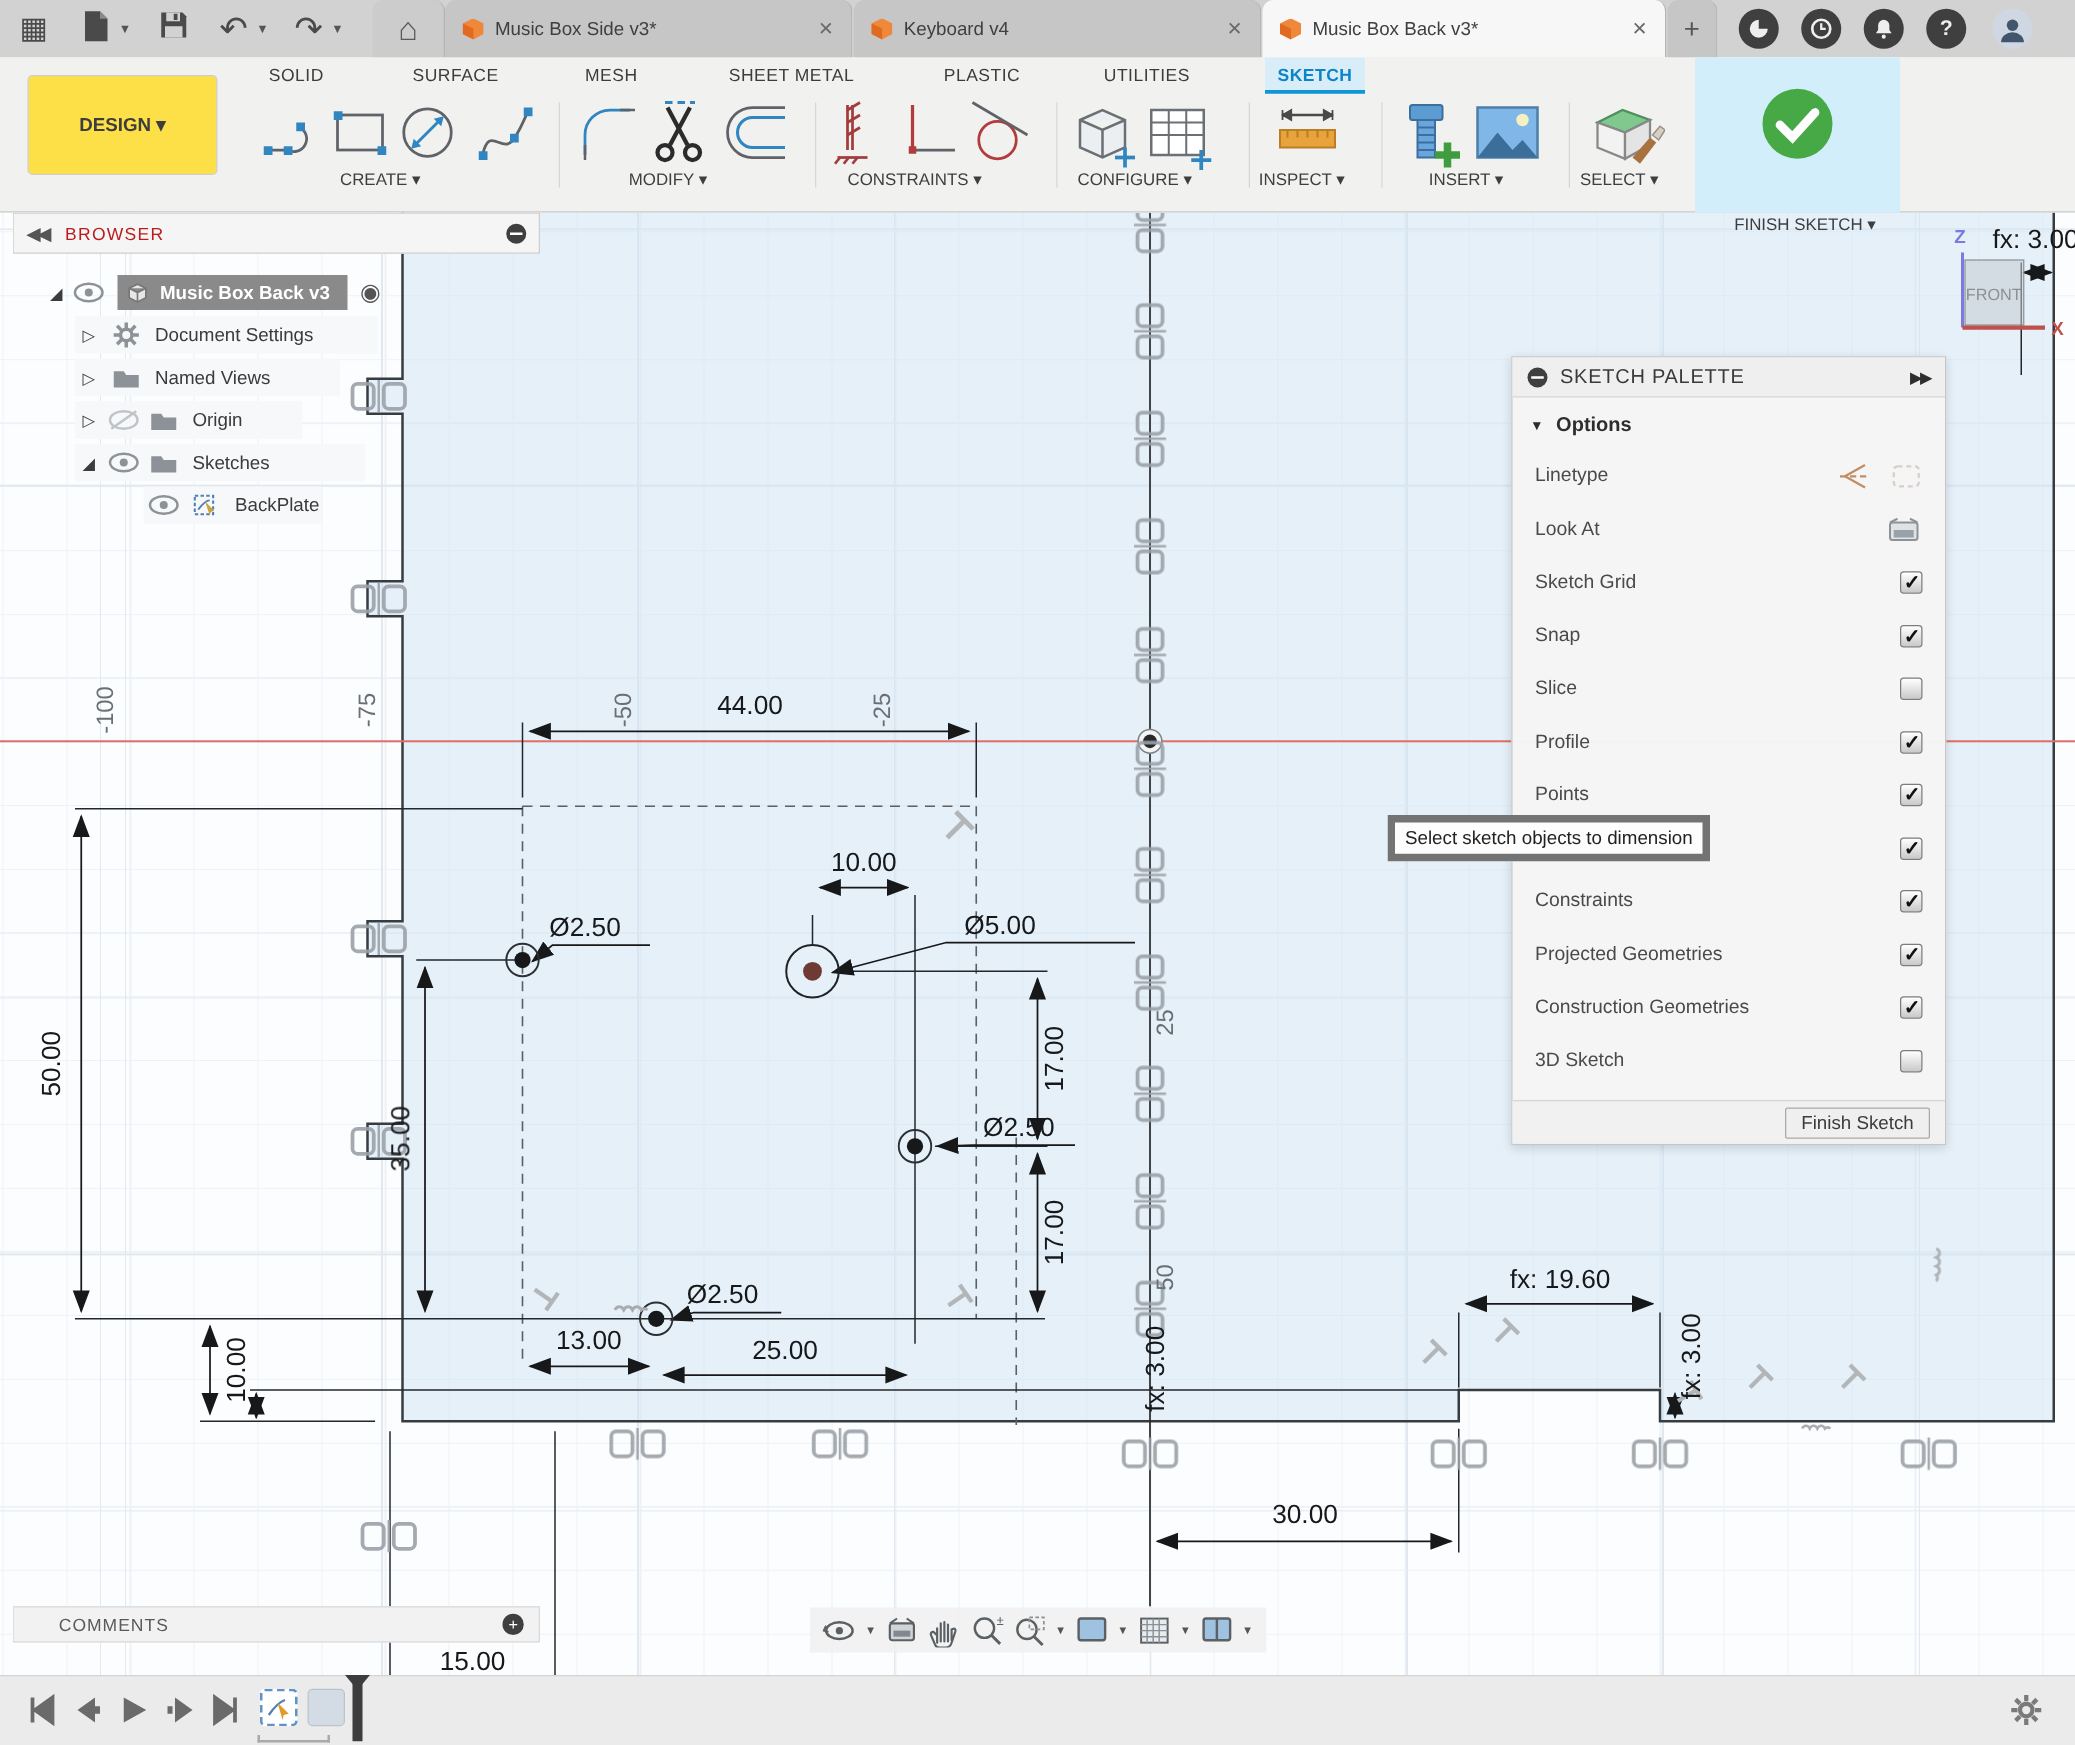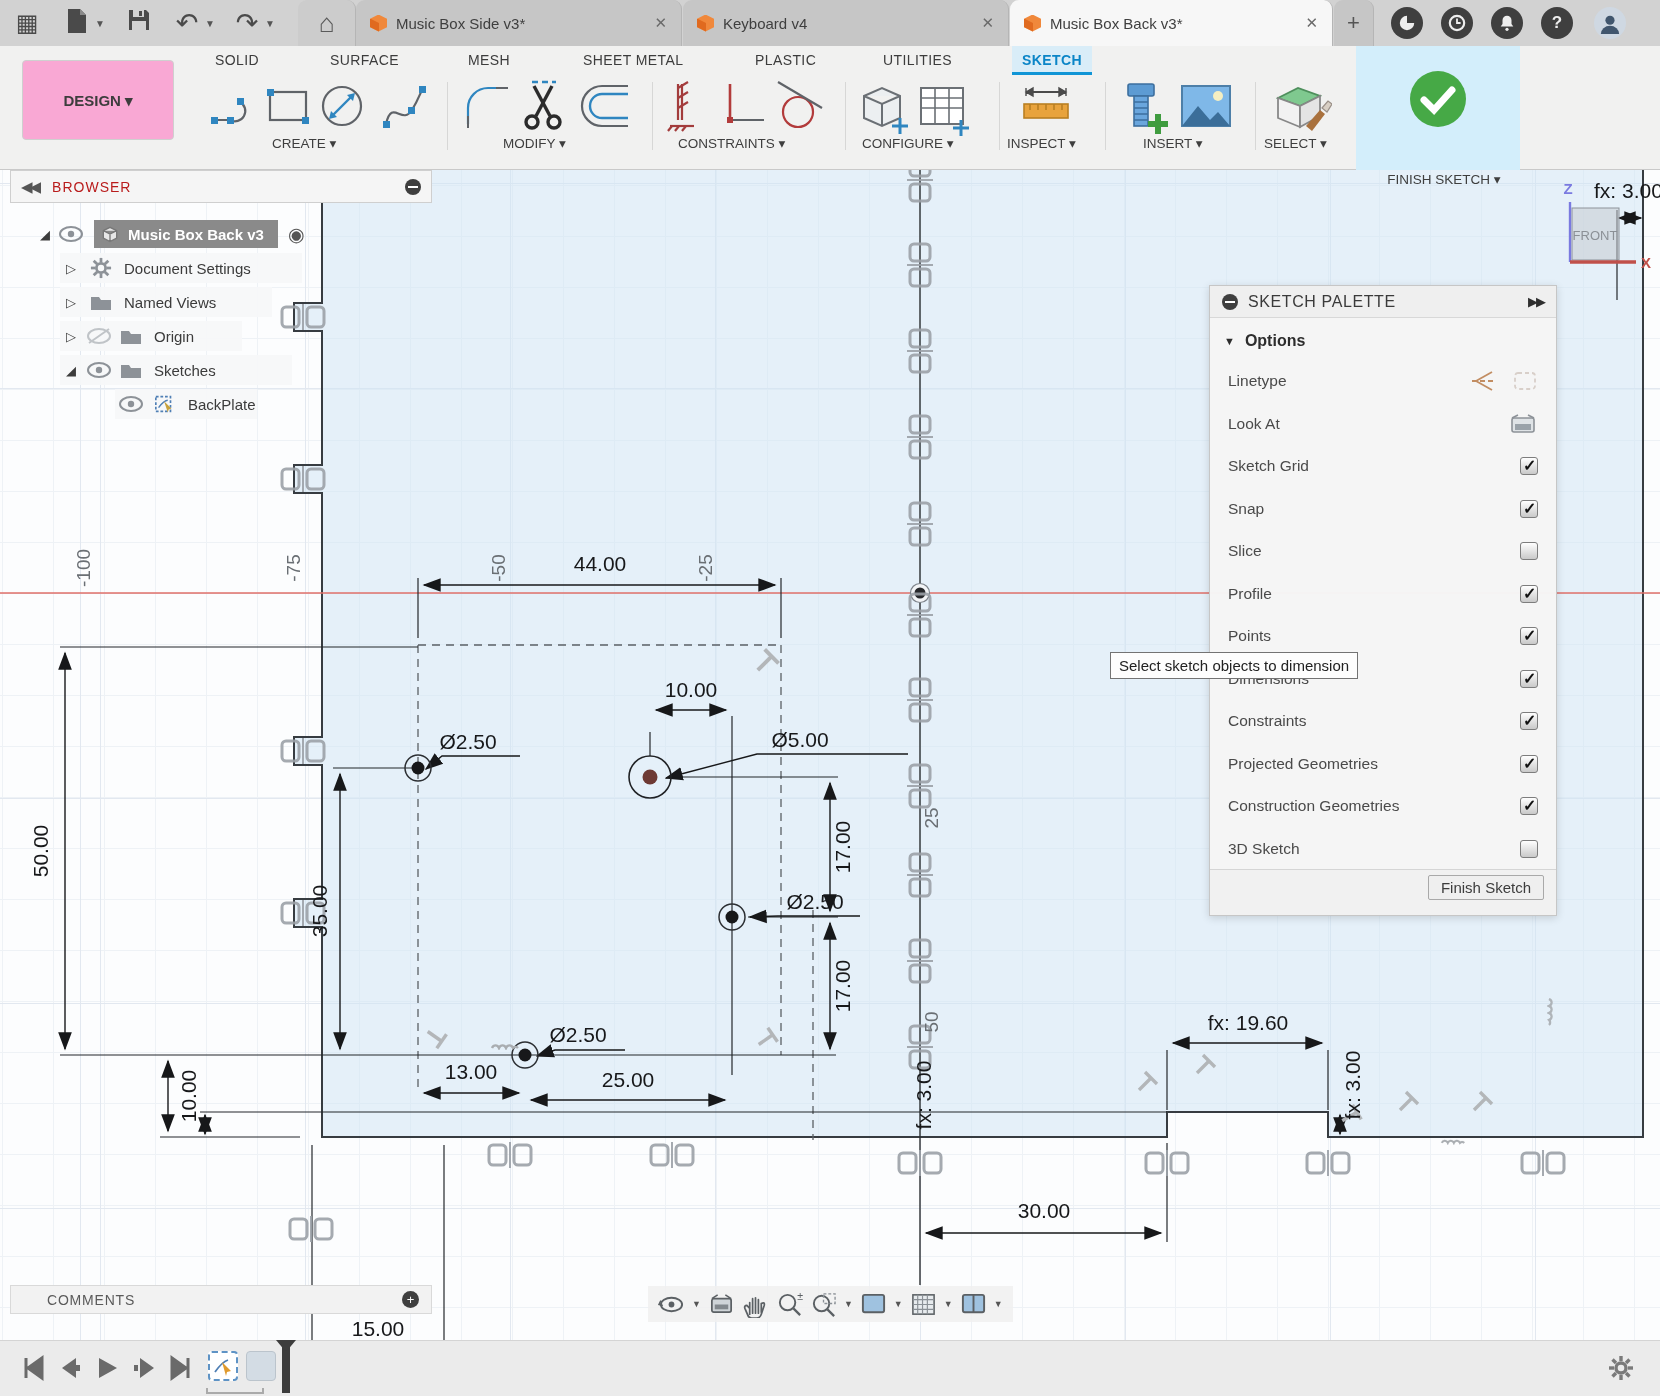--- a/index.html
+++ b/index.html
@@ -21,21 +21,21 @@
   .doc-tab .x { margin-left:16px; color:#6a6a6a; font-size:15px; cursor:pointer; }
   .circ-btn { position:absolute; top:7px; width:32px; height:32px; border-radius:50%; background:#3f3f3f;
               color:#eee; text-align:center; line-height:32px; font-size:17px; font-weight:bold; cursor:pointer; }
 
   
   #ribbon { position:absolute; left:0; top:46px; width:1660px; height:124px; background:#f1f1f0;
             border-bottom:1px solid #c9c9c9; }
   .rtab { position:absolute; top:0px; height:29px; line-height:29px; font-size:14px; color:#3c3c3c;
           letter-spacing:.4px; cursor:pointer; padding:0 10px; }
   .rtab.active { color:#0a85c7; background:#d9edf8; border-bottom:3px solid #1095d6; font-weight:bold; }
-  .design-btn { position:absolute; left:22px; top:14px; width:152px; height:80px; background:#f9a8d4;
+  .design-btn { position:absolute; left:22px; top:14px; width:152px; height:80px; background:#fde047;
                 border:1px solid #cfcfcf; border-radius:4px; text-align:center; line-height:80px;
                 font-size:15px; font-weight:bold; color:#3d3d3d; cursor:pointer; }
   .grp-label { position:absolute; top:89px; font-size:13.5px; color:#3e3e3e; cursor:pointer; white-space:nowrap; }
   .rdiv { position:absolute; top:36px; width:1px; height:68px; background:#d7d7d6; }
   .ricon { position:absolute; top:34px; cursor:pointer; }
   .finish-tile { position:absolute; left:1356px; top:0px; width:164px; height:124px; background:#d3eefb; cursor:pointer; }
 
   
   #canvas { position:absolute; left:0; top:170px; width:1660px; height:1226px; background:#fcfdfe;
     background-image:
@@ -71,28 +71,28 @@
                     align-items:center; padding:0 12px; }
   #palette-header .ptitle { font-size:16px; color:#3a3a3a; letter-spacing:.6px; margin-left:10px; flex:1; }
   #palette-header .expand { color:#2e2e2e; font-size:13px; letter-spacing:-2px; cursor:pointer; }
   .opt-head { display:flex; align-items:center; padding:14px 14px 10px; font-size:16px; font-weight:bold; color:#2d2d2d; }
   .opt-head .dtri { font-size:11px; margin-right:10px; color:#2d2d2d; }
   .prow { display:flex; align-items:center; height:42.5px; padding:0 18px;justify-content:center; }
   .prow .plbl { flex:1; font-size:15.5px; color:#4a4a4a; }
   .cb { width:18px; height:18px; border:1px solid #7d7d7d; border-radius:3px;
         background:linear-gradient(#ffffff,#c9c9c9); position:relative; cursor:pointer; }
   .cb.on::after { content:"✓"; position:absolute; left:2px; top:-2px; font-size:16px; font-weight:bold; color:#111; }
-  #palette-footer { position:absolute; left:0; bottom:0; width:100%; height:46px; border-top:1px solid #d5d5d5;
+  #palette-footer { position:absolute; left:0; bottom:0; width:100%; height:35px; border-top:1px solid #d5d5d5;
                     background:#f1f1f1; }
   #finish-btn { position:absolute; right:12px; top:5px; padding:3px 12px; font-size:15px; color:#3c3c3c;
                 background:#efefef; border:1px solid #a9a9a9; border-radius:2px; cursor:pointer; }
 
   
   #tooltip { position:absolute; left:1110px; top:652px; padding:4px 8px; background:#fdfdfd;
-             border:1px solid #737373; font-size:15px; color:#222; white-space:nowrap; z-index:40; }
+             border:6px solid #737373; font-size:15px; color:#222; white-space:nowrap; z-index:40; }
 
   
   #comments { position:absolute; left:10px; top:1285px; width:422px; height:29px; background:#f2f2f2;
               border:1px solid #d9d9d9; display:flex; align-items:center; padding:0 12px; }
   #comments .clbl { flex:1; font-size:14px; color:#5a5a5a; letter-spacing:.8px; margin-left:24px; }
   .plus-circ { width:17px; height:17px; border-radius:50%; background:#3f3f3f; color:#fff; font-size:13px;
                line-height:17px; text-align:center; cursor:pointer; }
   #navbar { position:absolute; left:648px; top:1286px; height:36px; display:flex; align-items:center; gap:7px;
             background:rgba(240,240,240,.85); padding:0 10px; }
   .nav-i { width:27px; height:27px; color:#555; cursor:pointer; }

